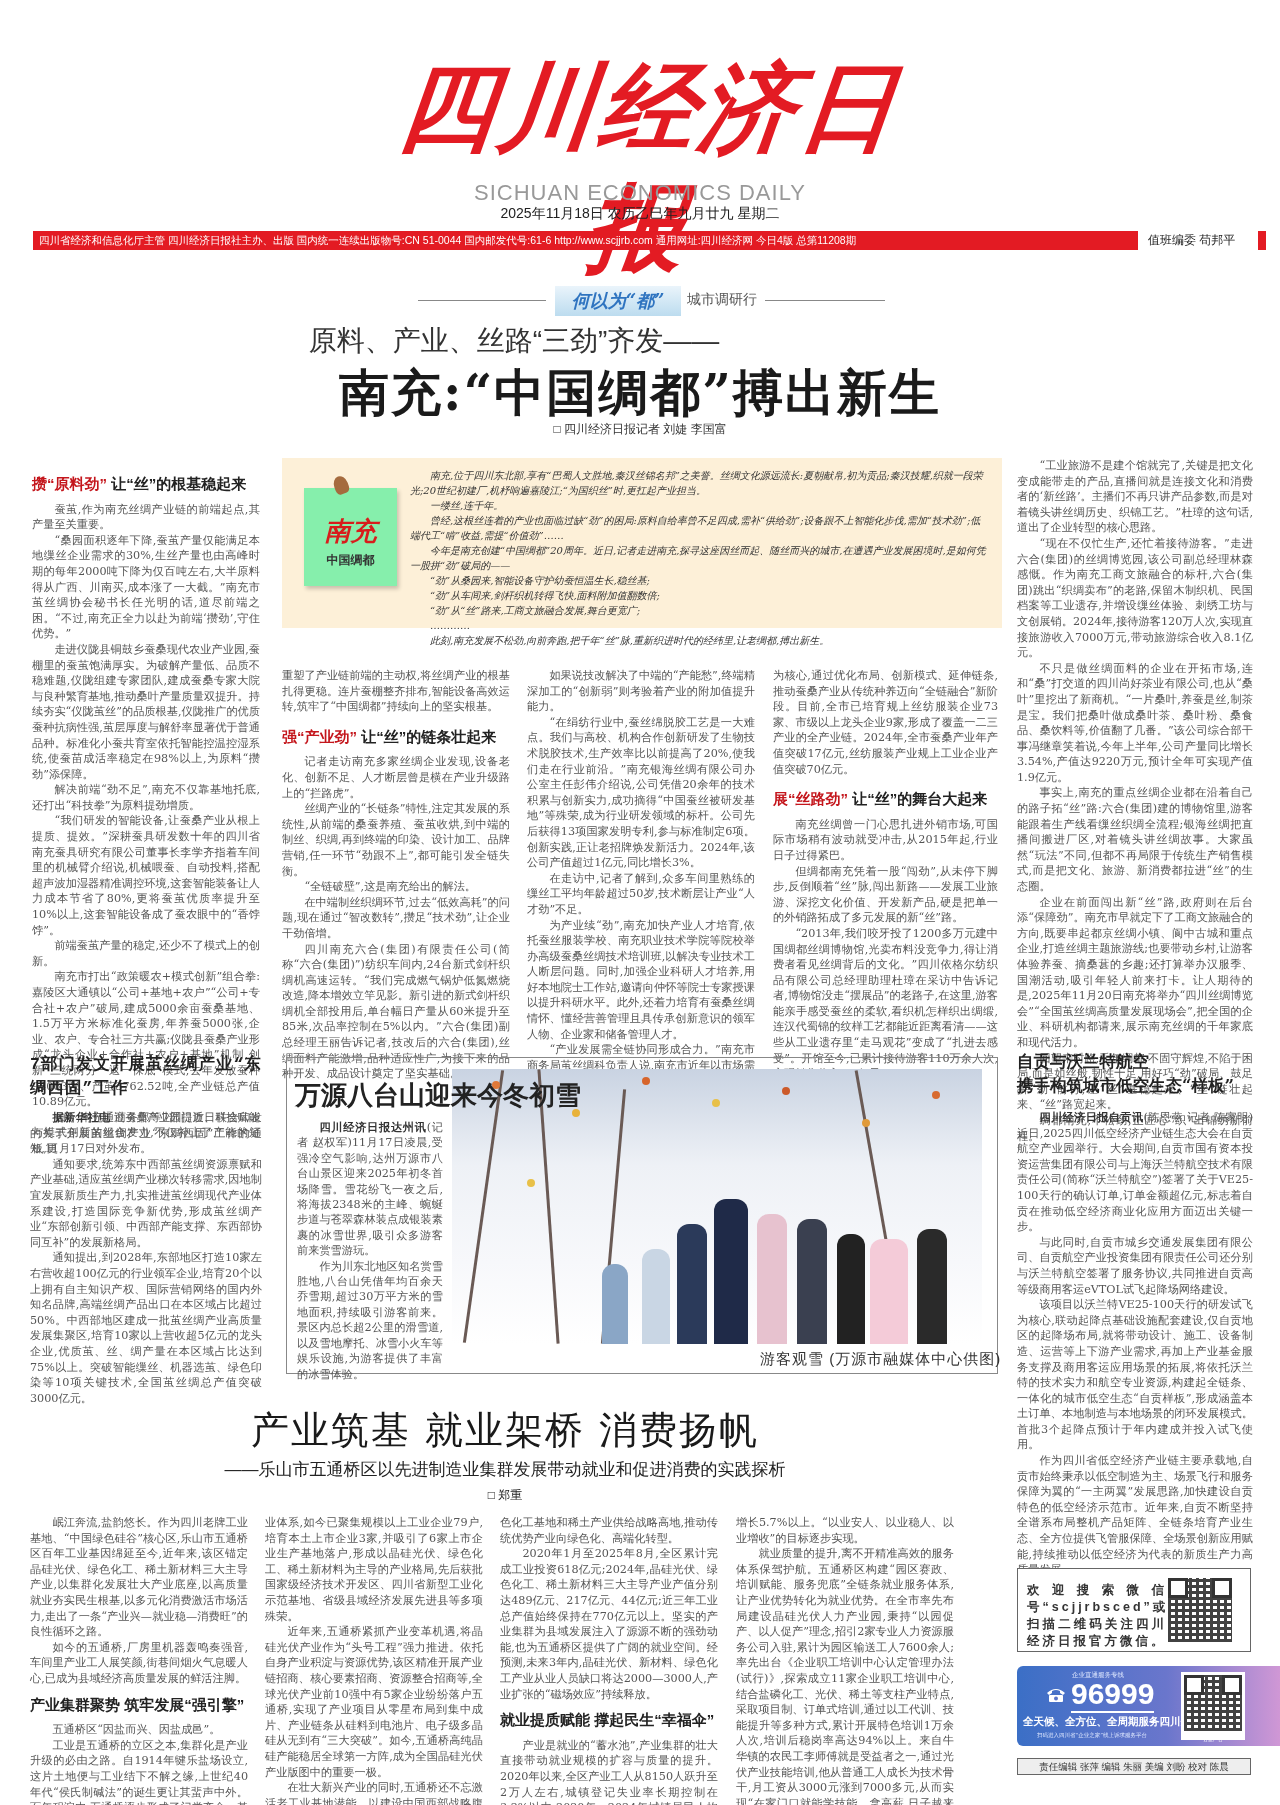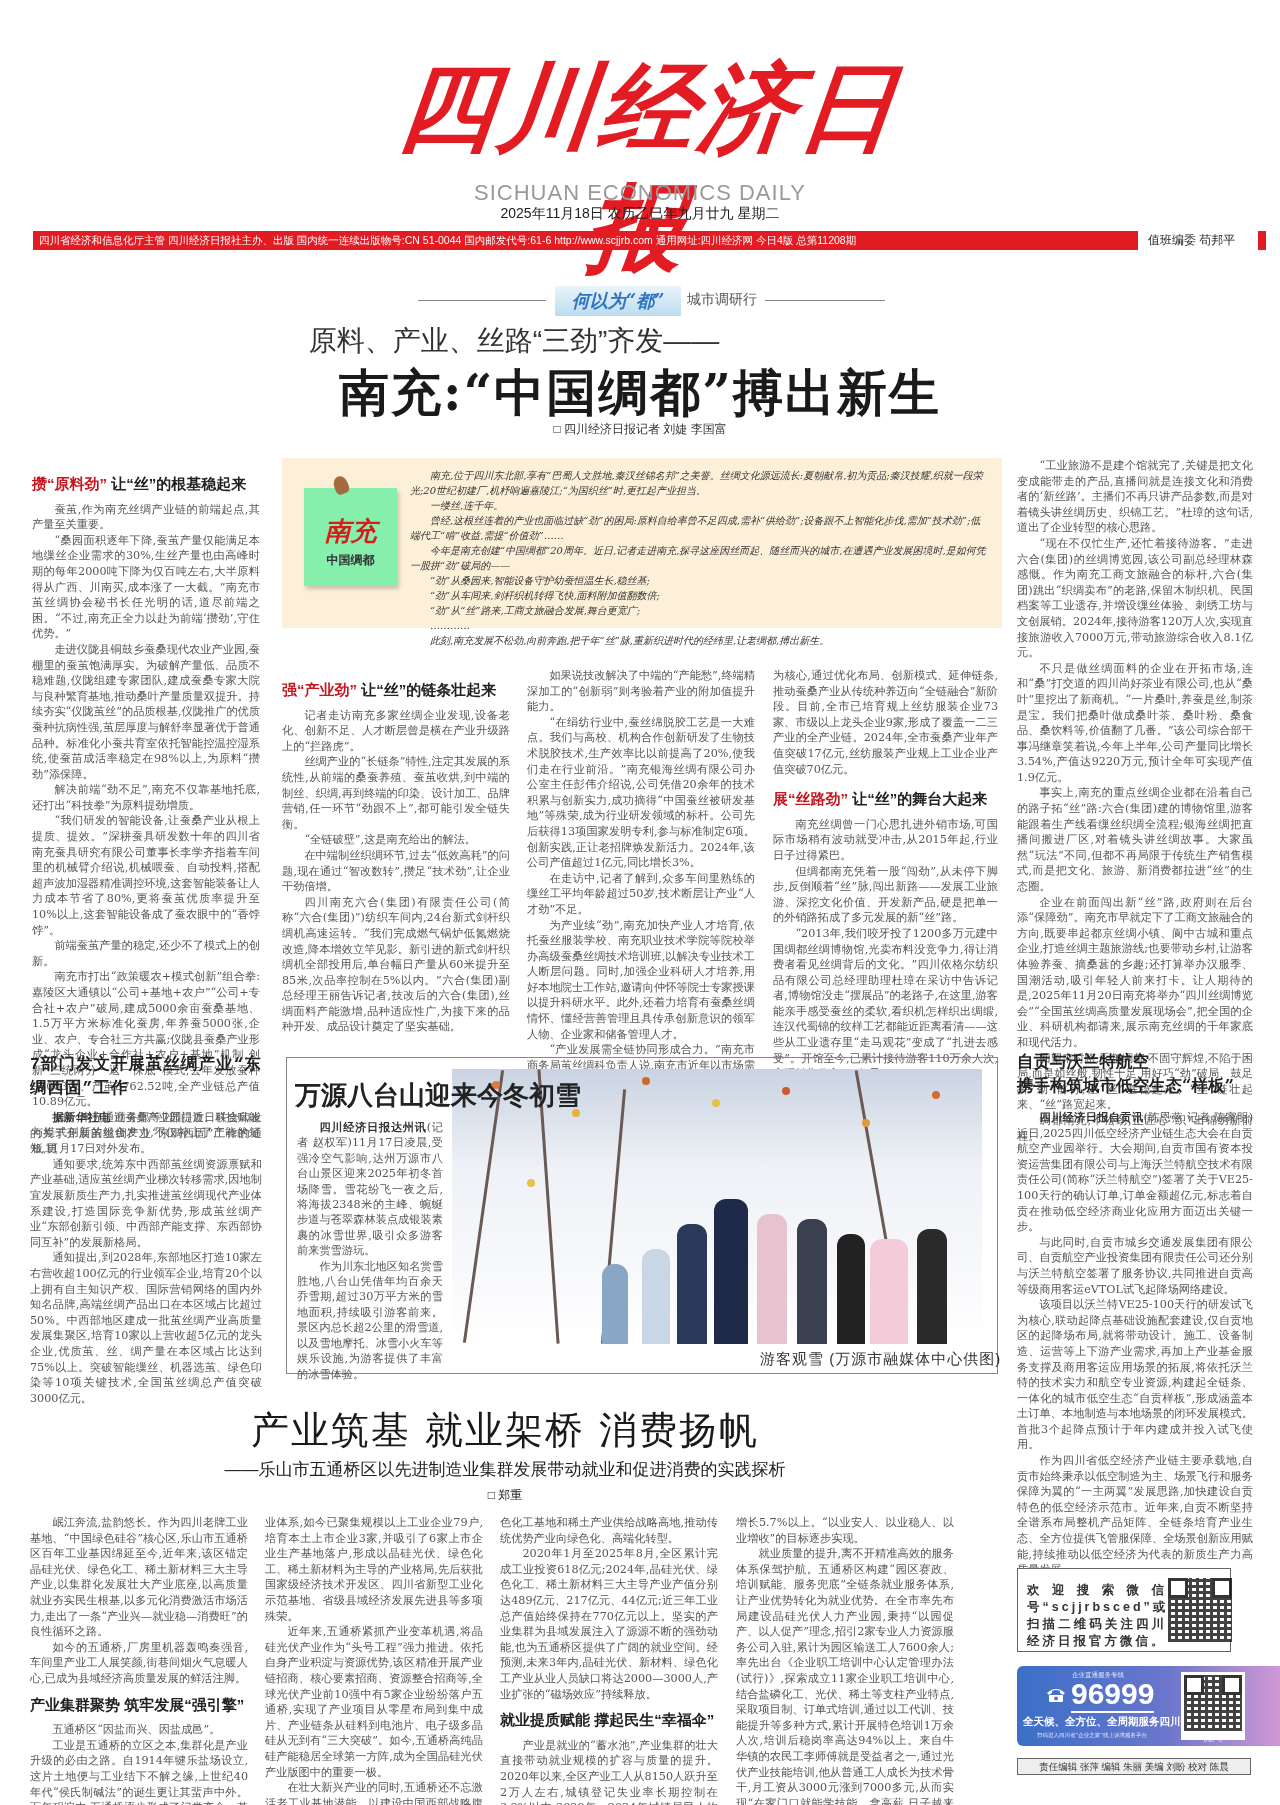--- a/index.html
+++ b/index.html
@@ -45,21 +45,21 @@
   .person { position: absolute; bottom: 0; border-radius: 12px 12px 0 0; }
   .caption { position: absolute; left: 760px; top: 1350px; font-family: "Liberation Sans", sans-serif; font-size: 15px; color: #333; letter-spacing: 1px; }
 
   .big-hl { position: absolute; left: 0; width: 1010px; top: 1405px; text-align: center; font-family: "DejaVu Serif", serif; font-size: 38px; color: #1a1a1a; letter-spacing: 2px; }
   .big-sub { position: absolute; left: 0; width: 1010px; top: 1458px; text-align: center; font-family: "Liberation Sans", sans-serif; font-size: 17px; color: #222; }
   .big-by { position: absolute; left: 0; width: 1010px; top: 1487px; text-align: center; font-family: "Liberation Sans", sans-serif; font-size: 12px; color: #222; }
 
   .side-hl { position: absolute; left: 1017px; top: 1050px; width: 255px; font-family: "DejaVu Serif", serif; font-weight: bold; font-size: 16.5px; line-height: 24px; color: #222; }
   .left-hl { position: absolute; left: 30px; top: 1053px; width: 240px; font-family: Liberation Mono, monospace; font-weight: bold; font-size: 16.5px; line-height: 24px; color: #222; letter-spacing: 1px; }
 
-  .wechat-box { position: absolute; left: 1017px; top: 1568px; width: 214px; height: 84px; border: 1px solid #666; background: #fff; }
+  .wechat-box { position: absolute; left: 1017px; top: 1568px; width: 234px; height: 84px; border: 1px solid #666; background: #fff; }
   .wechat-text { position: absolute; left: 9px; top: 13px; width: 140px; font-family: "Liberation Sans", sans-serif; font-weight: bold; font-size: 12.5px; line-height: 17px; color: #333; letter-spacing: 3px; text-align: justify; }
   .qr { position: absolute; background-color: #fff; background-image: repeating-linear-gradient(0deg,#222 0 3px,transparent 3px 6px), repeating-linear-gradient(90deg,#222 0 3px,transparent 3px 7px); opacity: 0.85; }
   .qr::before, .qr::after { content: ""; position: absolute; width: 14px; height: 14px; border: 3px solid #111; background: #fff; }
   .qr::before { left: 0; top: 0; }
   .qr::after { right: 0; top: 0; }
   .hotline { position: absolute; left: 1017px; top: 1666px; width: 272px; height: 80px; border-radius: 6px; background: linear-gradient(90deg,#3b6fc6 0%,#6a76cc 55%,#d89ad6 100%); color: #fff; }
   .hotline-top { position: absolute; left: 55px; top: 5px; font-size: 6.5px; color: #dfe8ff; }
   .hotline-num { position: absolute; left: 35px; top: 12px; font-family: "Liberation Sans", sans-serif; font-weight: bold; font-size: 30px; line-height: 32px; border-bottom: 2px solid #fff; padding-bottom: 1px; }
   .phone-icon { position: absolute; left: 28px; top: 21px; width: 22px; height: 16px; }
   .hotline-slogan { position: absolute; left: 6px; top: 49px; font-size: 10.5px; font-weight: bold; }
@@ -115,20 +115,21 @@
     <p>今年是南充创建“中国绸都”20周年。近日,记者走进南充,探寻这座因丝而起、随丝而兴的城市,在遭遇产业发展困境时,是如何凭一股拼“劲”破局的——</p>
     <p>“劲”从桑园来,智能设备守护幼蚕恒温生长,稳丝基;</p>
     <p>“劲”从车间来,剑杆织机转得飞快,面料附加值翻数倍;</p>
     <p>“劲”从“丝”路来,工商文旅融合发展,舞台更宽广;</p>
     <p>…………</p>
     <p>此刻,南充发展不松劲,向前奔跑,把千年“丝”脉,重新织进时代的经纬里,让老绸都,搏出新生。</p>
   </div>
 </div>
 
 <div class="col" style="left:282px;top:668px;width:228px;">
+  <p class="noindent">重塑了产业链前端的主动权,将丝绸产业的根基扎得更稳。连片蚕棚整齐排布,智能设备高效运转,筑牢了“中国绸都”持续向上的坚实根基。</p>
   <div class="subhead" style="margin-top:14px;"><span class="red">强“产业劲”</span> <span>让“丝”的链条壮起来</span></div>
   <p>记者走访南充多家丝绸企业发现,设备老化、创新不足、人才断层曾是横在产业升级路上的“拦路虎”。</p>
   <p>丝绸产业的“长链条”特性,注定其发展的系统性,从前端的桑蚕养殖、蚕茧收烘,到中端的制丝、织绸,再到终端的印染、设计加工、品牌营销,任一环节“劲跟不上”,都可能引发全链失衡。</p>
   <p>“全链破壁”,这是南充给出的解法。</p>
   <p>在中端制丝织绸环节,过去“低效高耗”的问题,现在通过“智改数转”,攒足“技术劲”,让企业干劲倍增。</p>
   <p>四川南充六合(集团)有限责任公司(简称“六合(集团)”)纺织车间内,24台新式剑杆织绸机高速运转。“我们完成燃气锅炉低氮燃烧改造,降本增效立竿见影。新引进的新式剑杆织绸机全部投用后,单台幅日产量从60米提升至85米,次品率控制在5%以内。”六合(集团)副总经理王丽告诉记者,技改后的六合(集团),丝绸面料产能激增,品种适应性广,为接下来的品种开发、成品设计奠定了坚实基础。</p>
 </div>
 
 <div class="col" style="left:527px;top:668px;width:228px;">
   <p>如果说技改解决了中端的“产能愁”,终端精深加工的“创新弱”则考验着产业的附加值提升能力。</p>

